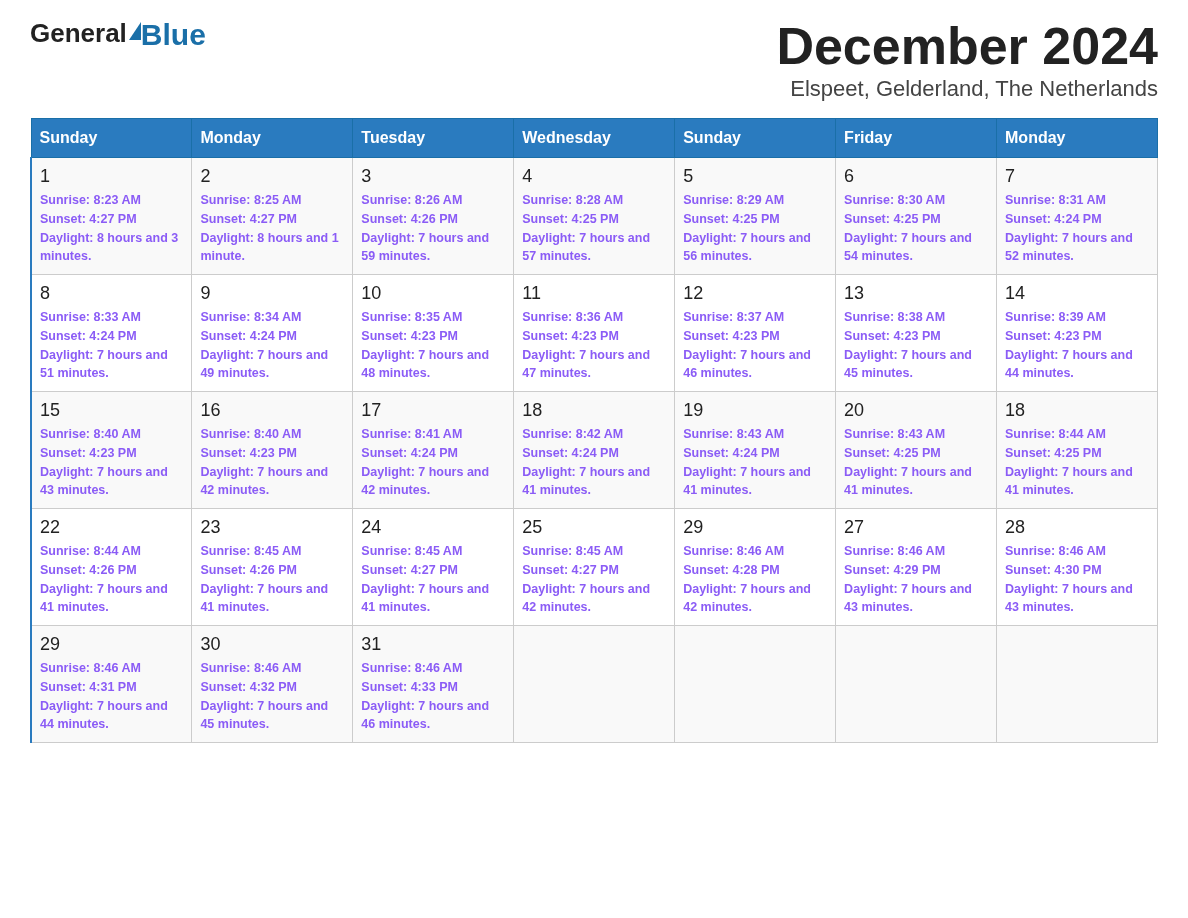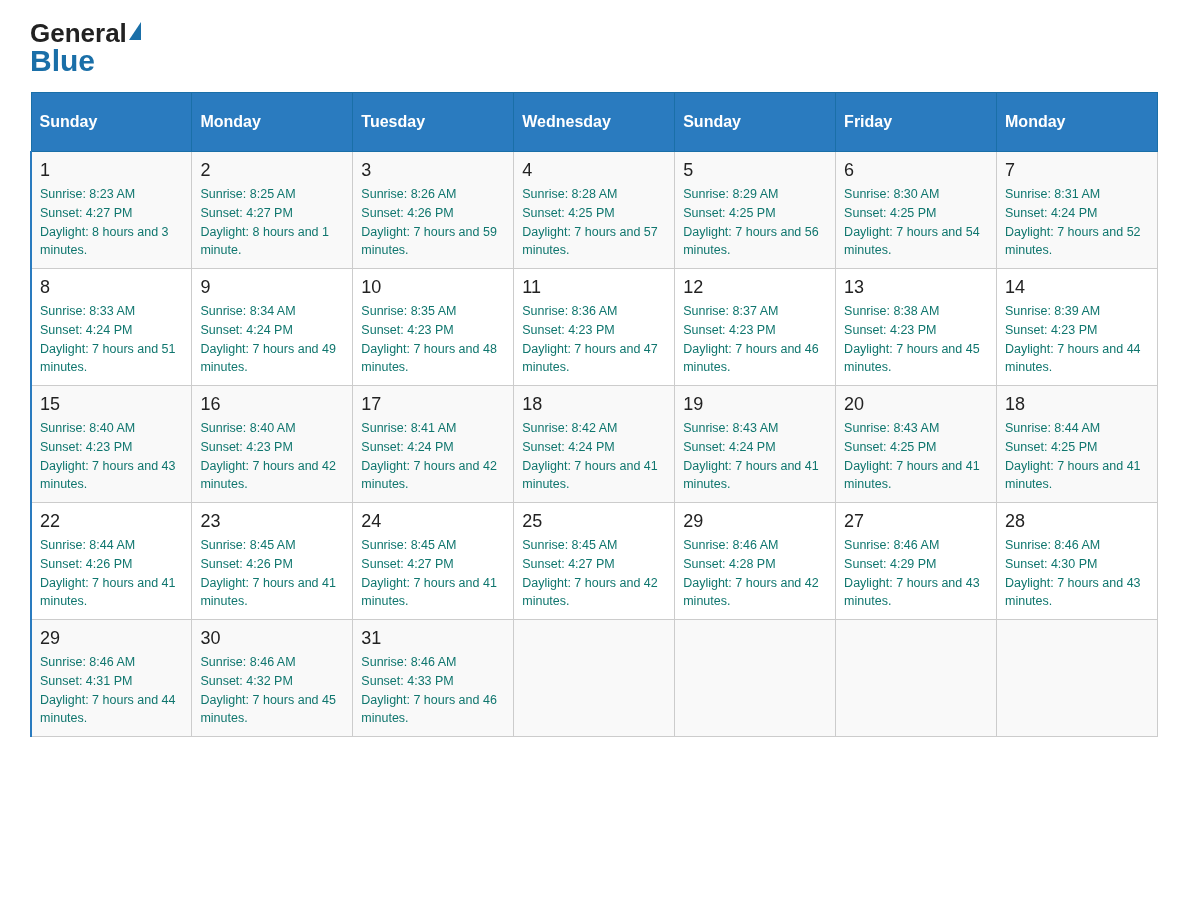--- a/index.html
+++ b/index.html
@@ -12,21 +12,20 @@
       padding: 20px 30px;
     }
     .header {
       display: flex;
       align-items: flex-start;
       justify-content: space-between;
       margin-bottom: 16px;
     }
     .logo {
       display: flex;
-      flex-direction: column;
       align-items: flex-start;
       text-align: right;
     }
     .logo-general {
       font-size: 26px;
       font-weight: bold;
       color: #222;
       line-height: 1;
       display: flex;
       align-items: center;
@@ -63,21 +62,21 @@
     table {
       width: 100%;
       border-collapse: collapse;
       table-layout: fixed;
     }
     thead tr th {
       background-color: #2a7bbf;
       color: #fff;
       font-size: 16px;
       font-weight: bold;
-      padding: 20px 8px;
+      padding: 10px 8px;
       text-align: left;
       border: 1px solid #1a6fa8;
     }
     tbody tr td {
       vertical-align: top;
       padding: 8px 8px;
       font-size: 12.5px;
       color: #222;
       border: 1px solid #ccc;
       min-height: 100px;
@@ -86,21 +85,22 @@
     .day-number {
       font-size: 18px;
       font-weight: normal;
       color: #222;
       display: block;
       margin-bottom: 4px;
     }
     .day-info {
       font-size: 12.5px;
       line-height: 1.5;
-      color: #0f766e;
+      color: #8b5cf6;
+      font-weight: bold;
     }
     tbody tr:nth-child(odd) td {
       background: #f9f9f9;
     }
     tbody tr:nth-child(even) td {
       background: #ffffff;
     }
     tbody tr td:first-child {
       border-left: 2px solid #2a7bbf;
     }
@@ -112,20 +112,22 @@
   <div class="logo">
     <div class="logo-general">
       <span>General</span>
       <span class="logo-triangle"></span>
     </div>
     <div class="logo-blue">
       <span>Blue</span>
     </div>
   </div>
   <div class="title-block">
+    <div class="month-title">December 2024</div>
+    <div class="location-title">Elspeet, Gelderland, The Netherlands</div>
   </div>
 </div>
 
 <table>
   <thead>
     <tr>
     <th>Sunday</th>
         <th>Monday</th>
         <th>Tuesday</th>
         <th>Wednesday</th>

